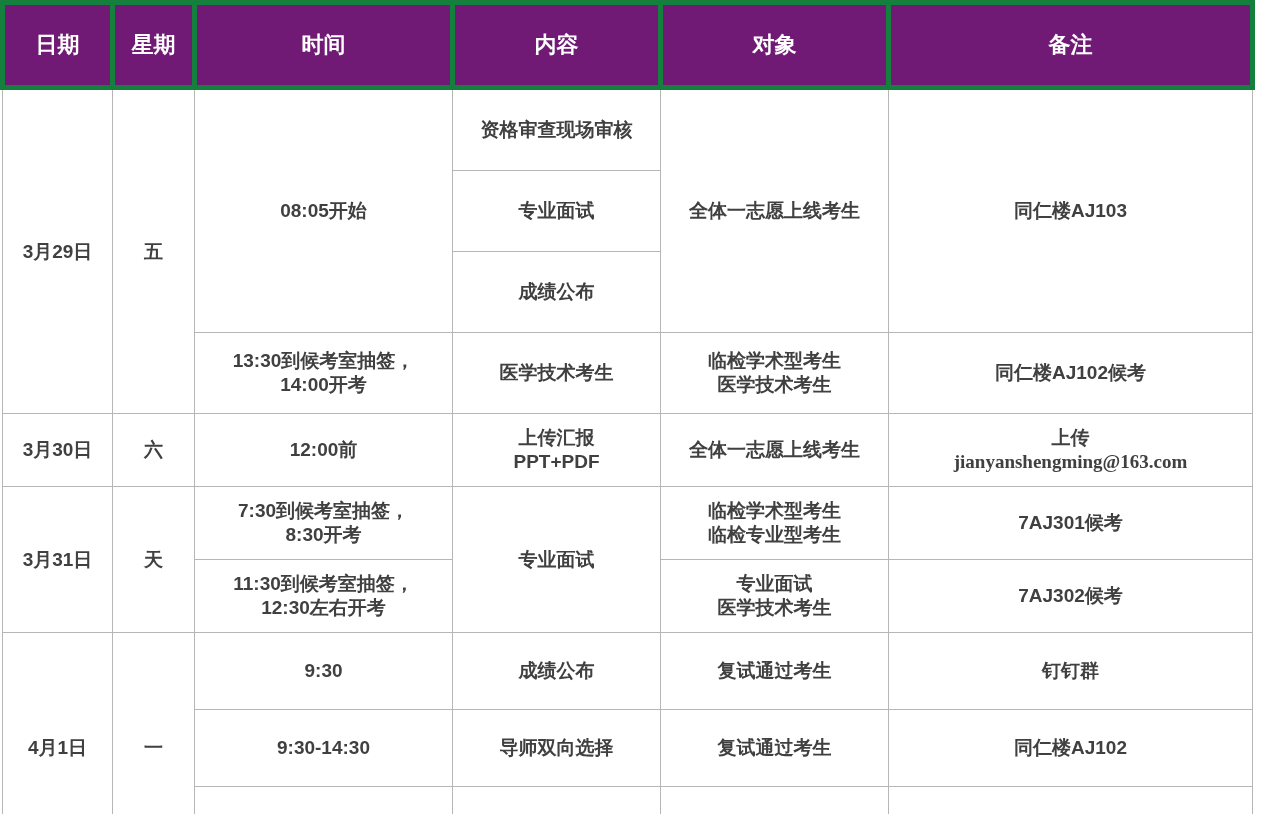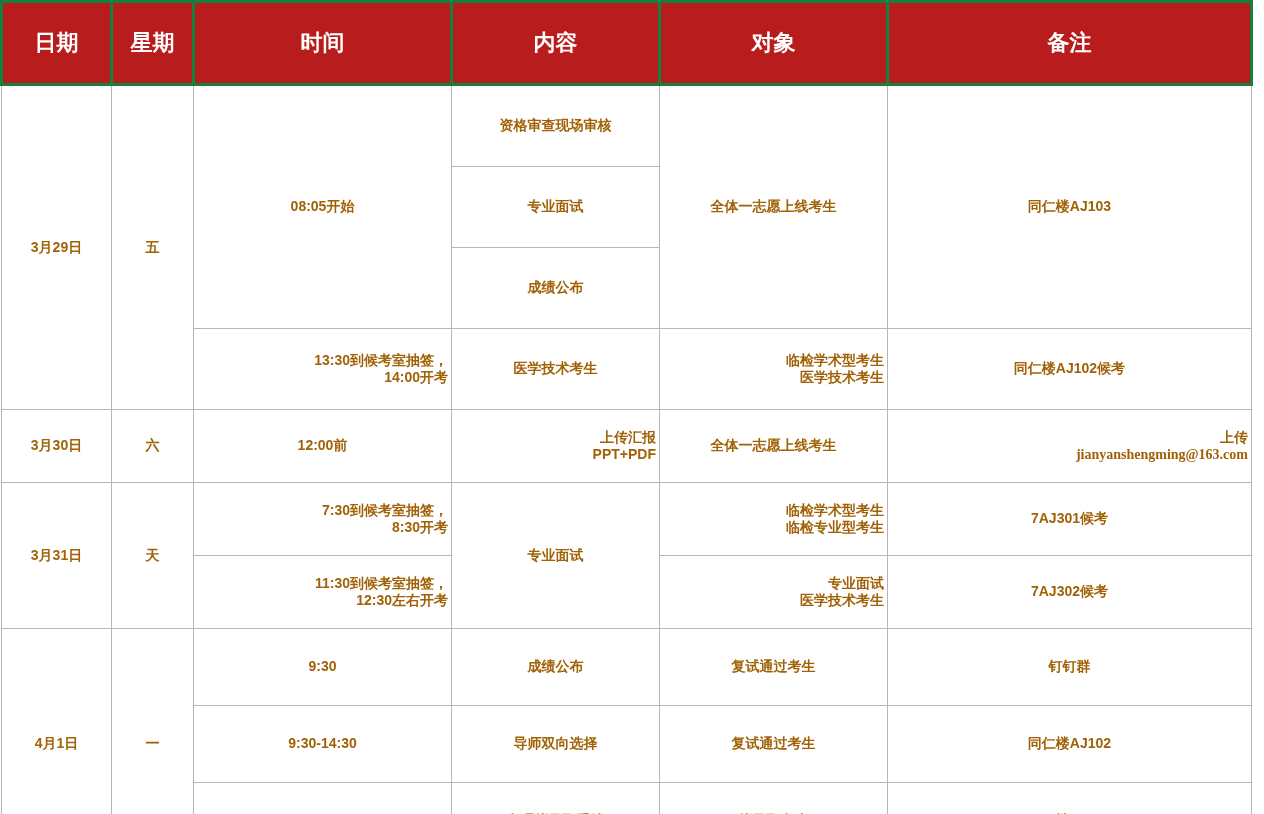--- a/index.html
+++ b/index.html
@@ -23,42 +23,42 @@
     border-collapse: collapse;
     table-layout: fixed;
     width: 1250px;
     margin: 0;
   }
   table.schedule td, table.schedule th {
     border: 1px solid #b6b6b6;
     text-align: center;
     vertical-align: middle;
     font-weight: bold;
-    color: #a16207;
-    font-size: 14px;
+    color: #404040;
+    font-size: 19px;
     padding: 4px 3px;
     line-height: 1.25;
     word-break: break-word;
   }
   table.schedule thead th {
-    background: #b91c1c;
+    background: #701a75;
     color: #ffffff;
     font-size: 22px;
     height: 72px;
-    border: 3px solid #15803d;
+    border: 5px solid #15803d;
   }
   thead th.hdr-date { background: #4a86c5; }
   .c-date { width: 110px; }
   .c-week { width: 82px; }
   .c-time { width: 258px; }
   .c-content { width: 208px; }
   .c-target { width: 228px; }
   .c-remark { width: 364px; }
   td.cell-email { font-size: 18px; font-family: Liberation Serif, serif; }
-  .two-line { display: block; text-align: right; }
+  .two-line { display: block; }
 </style>
 </head>
 <body>
 
 <div class="sheet">
   <table class="schedule">
     <colgroup>
       <col class="c-date">
       <col class="c-week">
       <col class="c-time">

